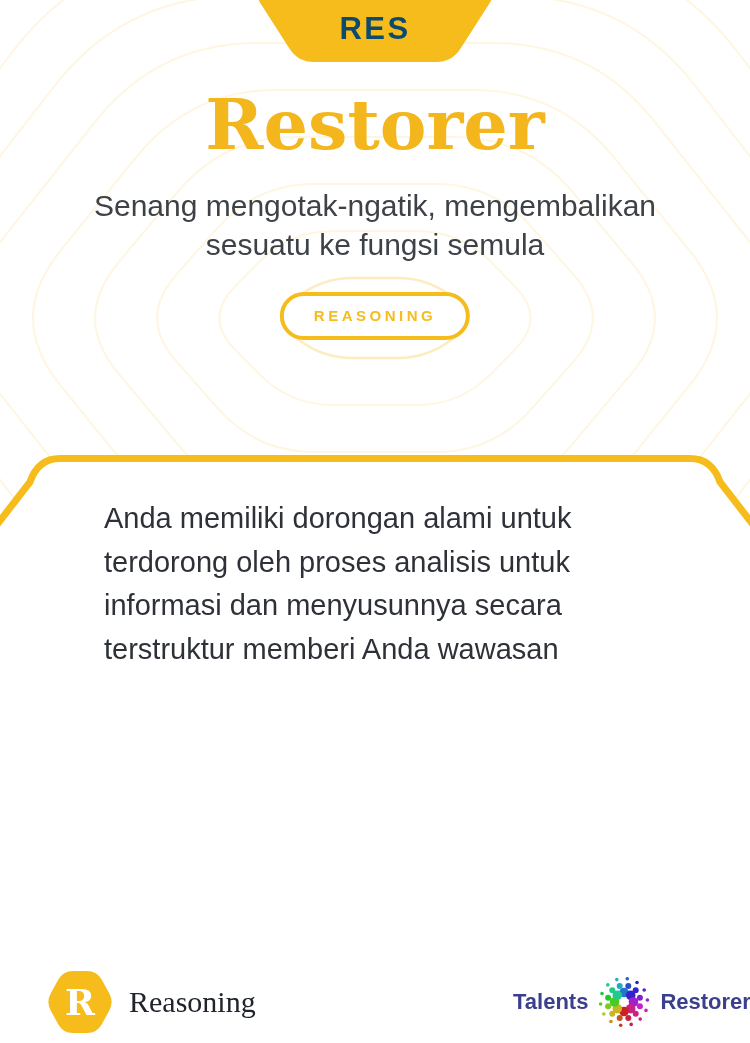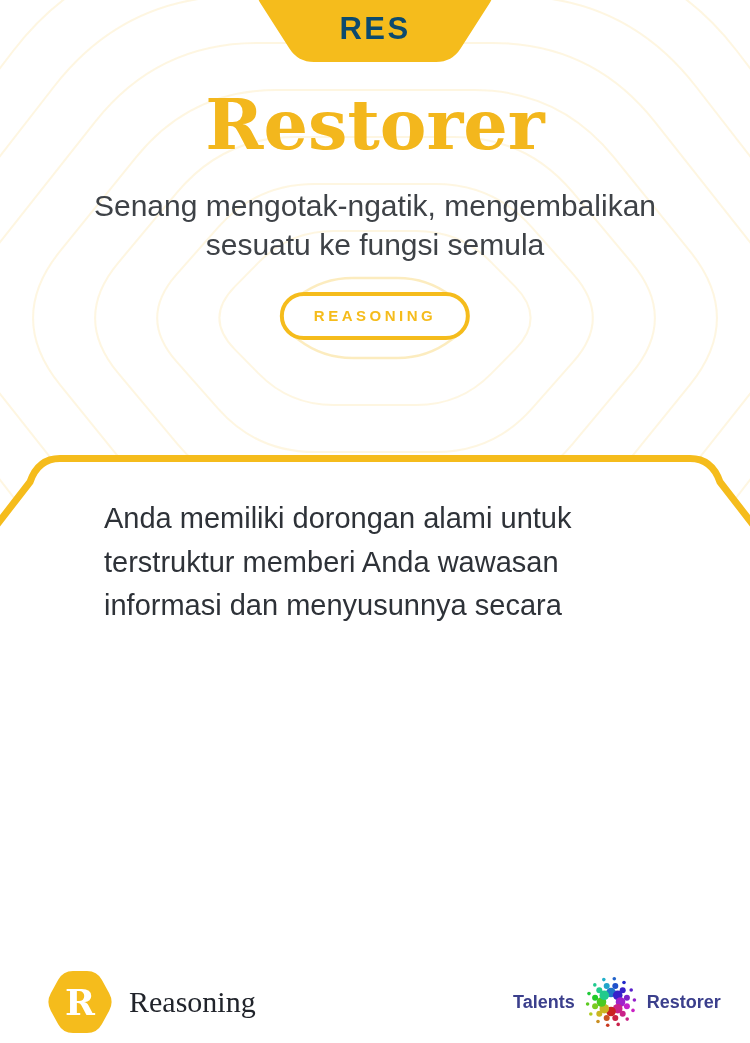--- a/index.html
+++ b/index.html
@@ -34,21 +34,21 @@
   .footer-left{
     position:absolute;left:45px;top:969px;height:66px;z-index:2;
     display:flex;align-items:center;gap:14px;
   }
   .domain-label{
     font-family:"Liberation Serif",serif;font-size:30px;
   }
   .brand{
     position:absolute;left:513px;top:969px;height:66px;z-index:2;
     display:flex;align-items:center;gap:7px;
-    font-size:18px;font-weight:bold;color:#3B3F8C;
+    font-size:22px;font-weight:bold;color:#3B3F8C;
   }
 </style>
 </head>
 <body>
 
 <div class="stage">
 
   <svg id="bg-svg" class="bg-svg" width="750" height="1043" viewBox="0 0 750 1043">
       <path d="M293.9 336.2 Q270 318 293.9 299.8 L298.6 296.2 Q322.5 278 352.5 278.0 L397.5 278.0 Q427.5 278 451.4 296.2 L456.1 299.8 Q480 318 456.1 336.2 L451.4 339.8 Q427.5 358 397.5 358.0 L352.5 358.0 Q322.5 358 298.6 339.8 Z" fill="none" stroke="rgba(245,188,26,0.28)" stroke-width="2.5"></path>
       <path d="M234.8 349.4 Q204 318 234.8 286.6 L258.7 262.4 Q289.5 231 333.5 231.0 L416.5 231.0 Q460.5 231 491.3 262.4 L515.2 286.6 Q546 318 515.2 349.4 L491.3 373.6 Q460.5 405 416.5 405.0 L333.5 405.0 Q289.5 405 258.7 373.6 Z" fill="none" stroke="rgba(245,188,26,0.13)" stroke-width="2"></path>
@@ -71,22 +71,23 @@
       <div>Senang mengotak-ngatik, mengembalikan</div>
       <div>sesuatu ke fungsi semula</div>
     </div>
 
   <div class="pill" style="border-color: rgb(245, 188, 28);">
     <span style="color: rgb(245, 188, 28);">REASONING</span>
   </div>
 
   <div class="body-text" style="color: rgb(46, 50, 56);">
       <div>Anda memiliki dorongan alami untuk</div>
+      <div>terdorong oleh proses analisis untuk</div>
+      <div>informasi dan menyusunnya secara</div>
       <div>terstruktur memberi Anda wawasan</div>
-      <div>informasi dan menyusunnya secara</div>
     </div>
 
   <div class="footer-left">
     <svg id="hex-badge" width="70" height="66" viewBox="0 0 70 66">
       <path id="hex-path" d="M5.8 41.8 Q1 33 5.8 24.2 L13.2 10.8 Q18 2 28.0 2.0 L42.0 2.0 Q52 2 56.8 10.8 L64.2 24.2 Q69 33 64.2 41.8 L56.8 55.2 Q52 64 42.0 64.0 L28.0 64.0 Q18 64 13.2 55.2 Z" fill="#F5BC1C"></path>
       <text x="35" y="46" text-anchor="middle" font-family="DejaVu Serif,serif" font-size="36" font-weight="bold" fill="#FFFFFF">R</text>
     </svg>
     <span class="domain-label" style="color: rgb(33, 36, 43);">Reasoning</span>
   </div>
 

